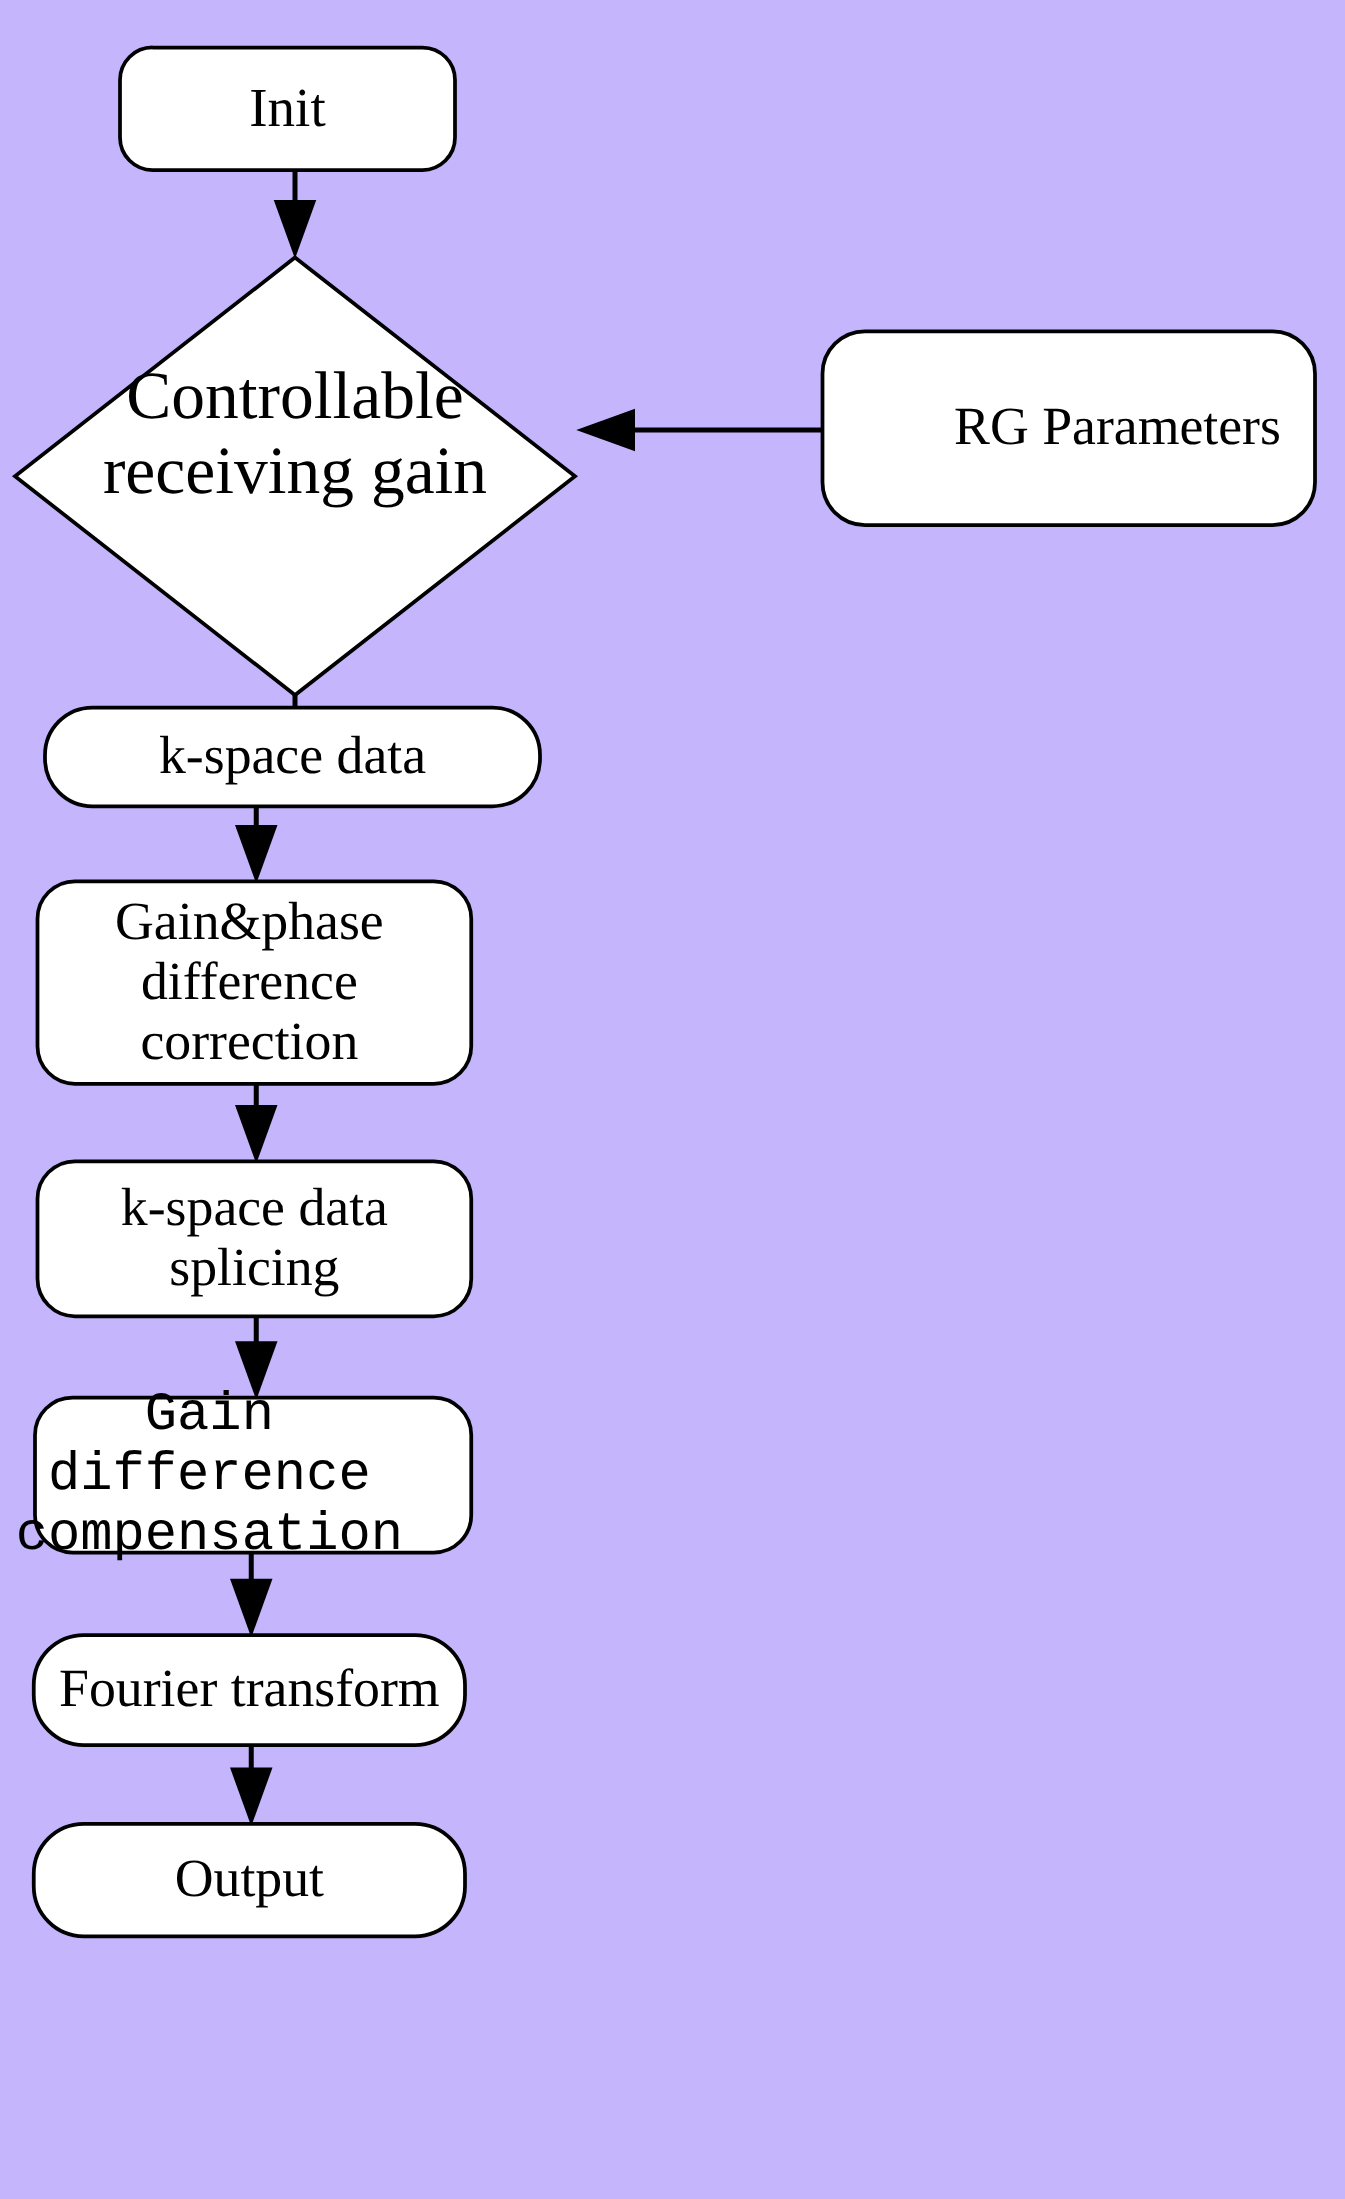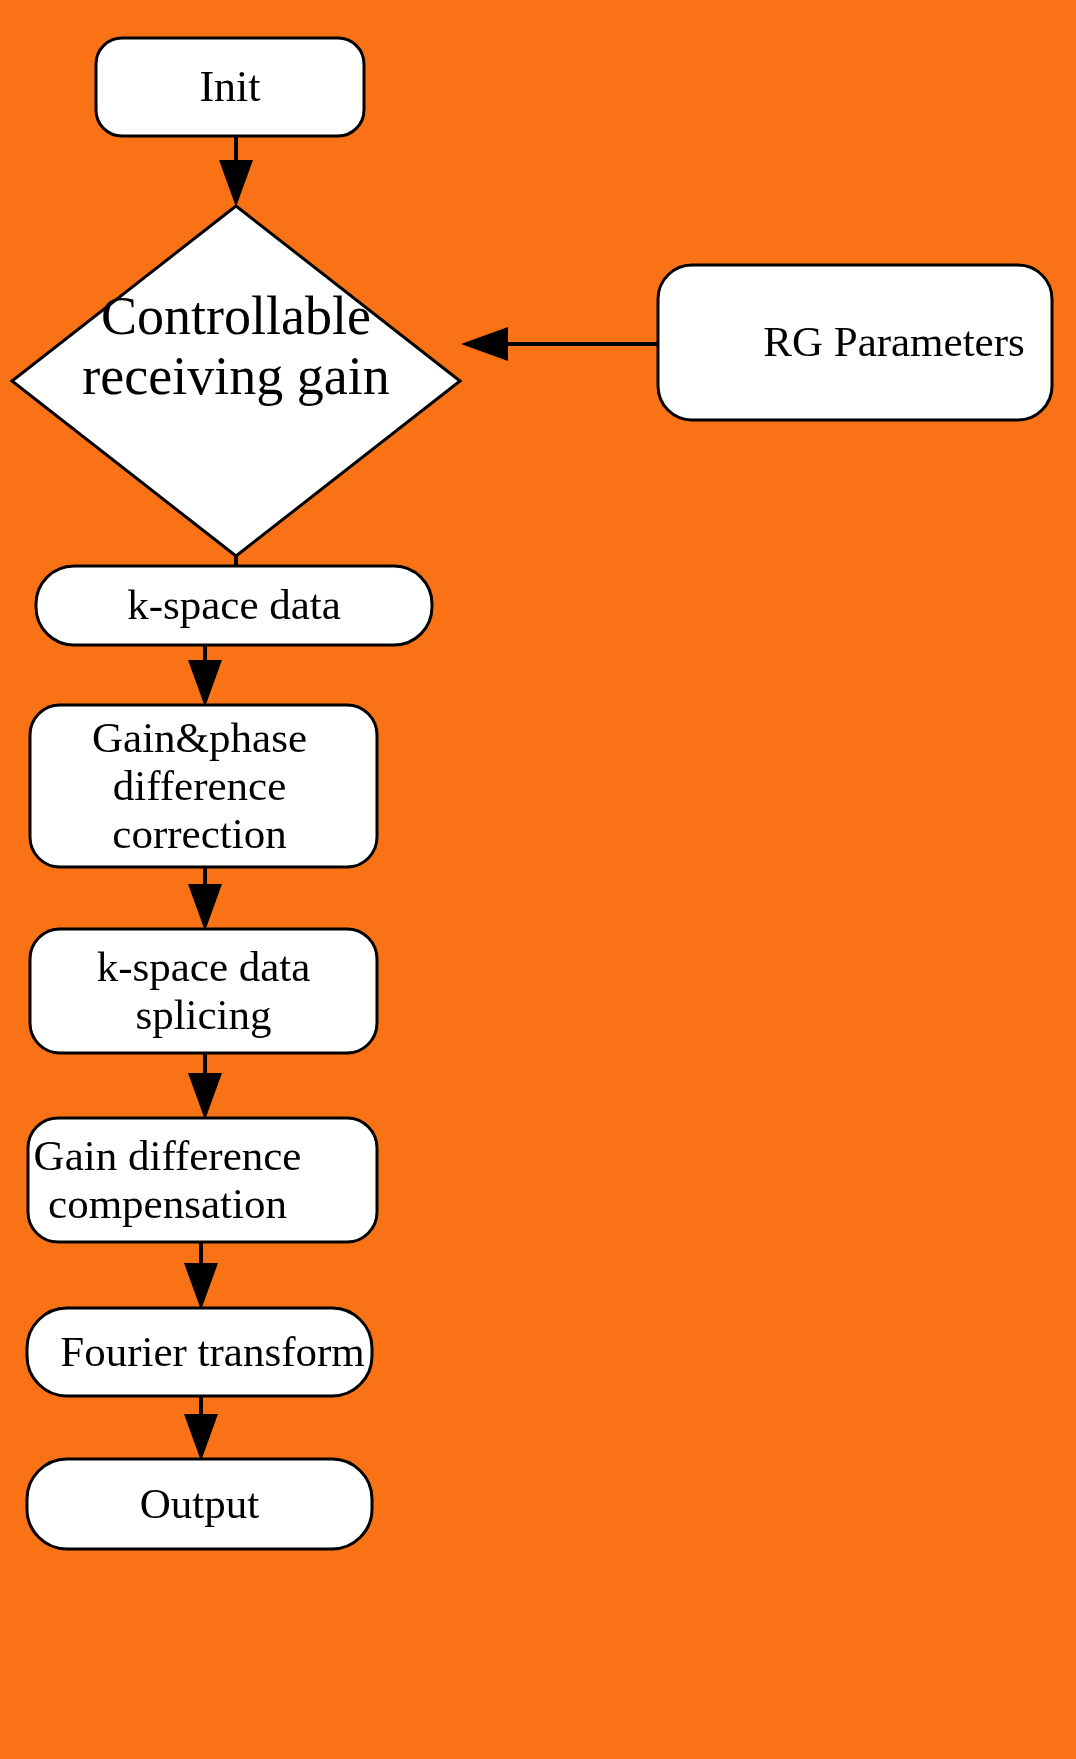--- a/index.html
+++ b/index.html
@@ -4,21 +4,21 @@
 <style>
   html, body {
     margin: 0;
     padding: 0;
     background: #ffffff;
   }
   #canvas {
     position: relative;
     width: 1076px;
     height: 1759px;
-    background: #f97316;
+    background: #c4b5fd;
     overflow: hidden;
     font-family: "Liberation Serif", "DejaVu Serif", serif;
   }
   #flow-svg {
     position: absolute;
     top: 0;
     left: 0;
     width: 1076px;
     height: 1759px;
   }
@@ -125,20 +125,20 @@
 
   <div class="node-label" style="left:36px; top:566px; width:396px; height:79px; font-size:43px;">k-space data</div>
 
   <div class="node-label" style="left:30px; top:705px; width:339px; height:162px; font-size:43px;">Gain&amp;phase
 difference
 correction</div>
 
   <div class="node-label" style="left:30px; top:929px; width:347px; height:124px; font-size:43px;">k-space data
 splicing</div>
 
-  <div class="node-label" style="left:28px; top:1118px; width:279px; height:124px; font-size:43px;">Gain difference
+  <div class="node-label" style="left:28px; top:1118px; width:279px; height:124px; font-size:43px;font-family:Liberation Mono, monospace;">Gain difference
 compensation</div>
 
-  <div class="node-label" style="left:40px; top:1308px; width:345px; height:88px; font-size:43px;">Fourier transform</div>
+  <div class="node-label" style="left:27px; top:1308px; width:345px; height:88px; font-size:43px;">Fourier transform</div>
 
   <div class="node-label" style="left:27px; top:1459px; width:345px; height:90px; font-size:43px;border-radius:28px;">Output</div>
 
 </div>
 
 </body></html>

